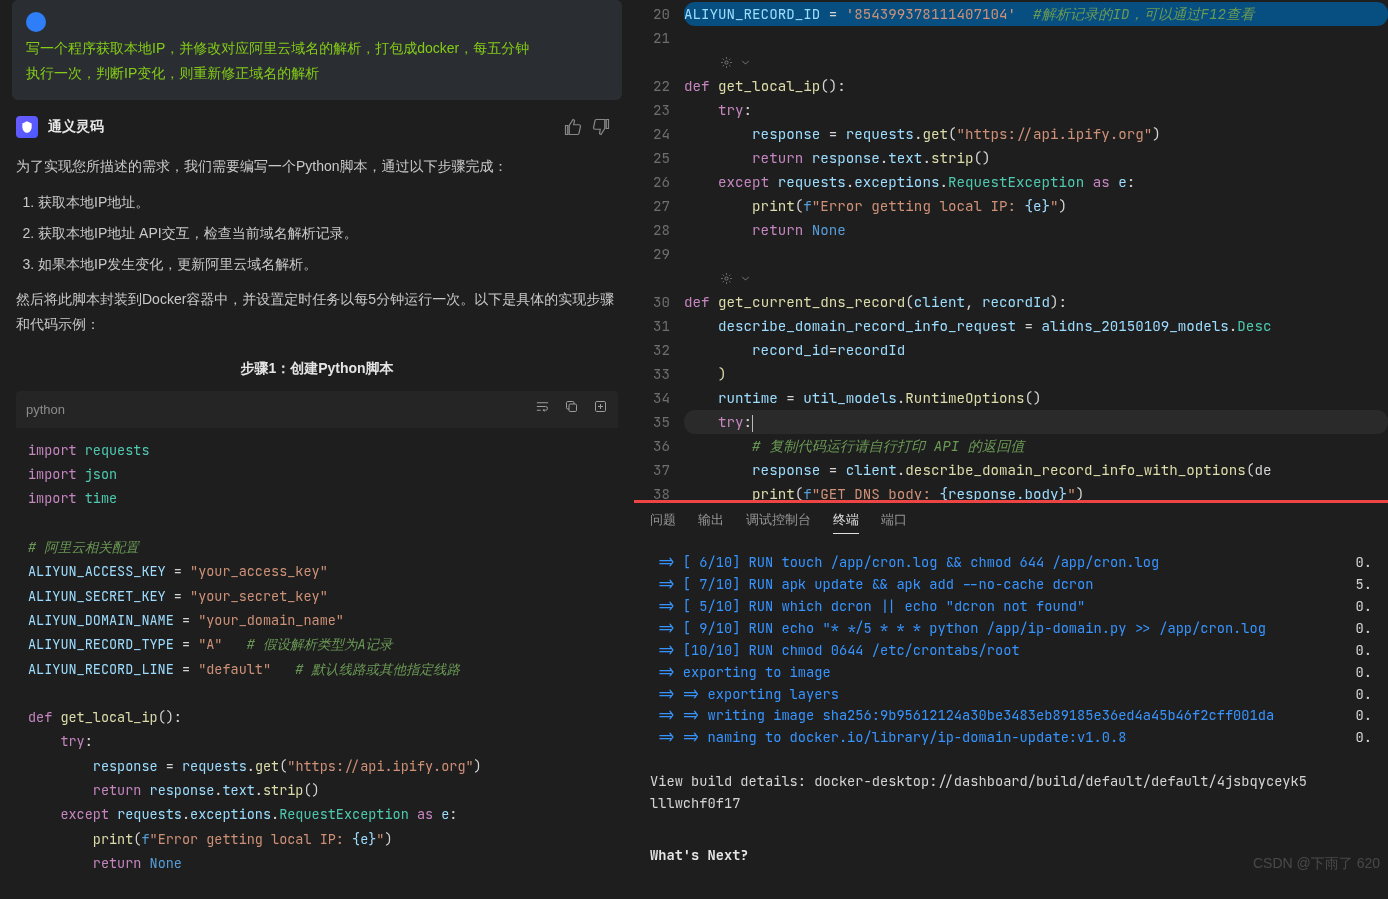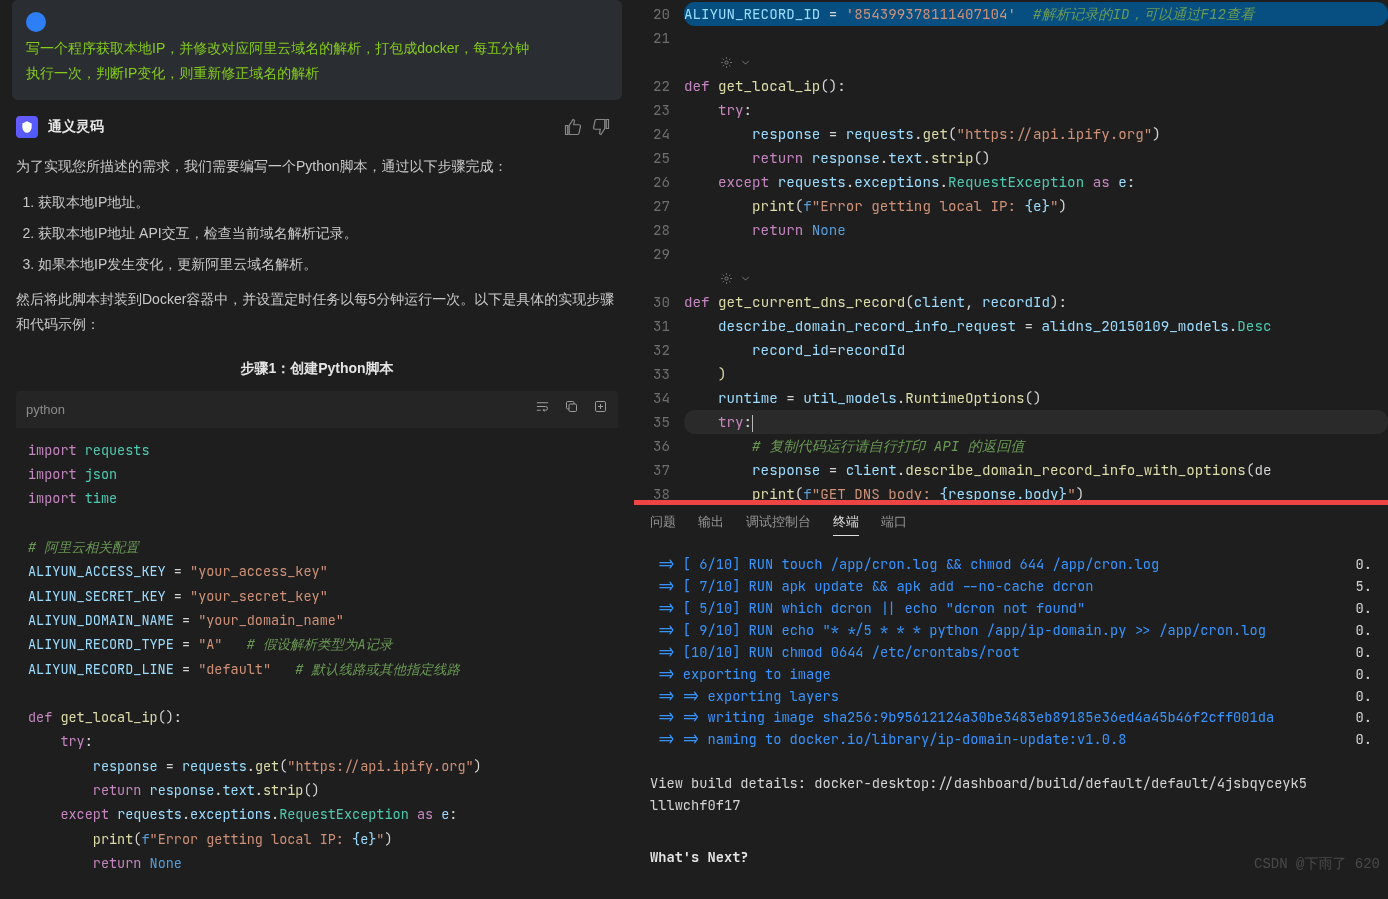--- a/index.html
+++ b/index.html
@@ -140,21 +140,21 @@
       background:#bbb;
       vertical-align:middle;
     }
 
     .panel-tabs {
       display:flex; gap:22px;
       padding:8px 16px;
       font-family:"Microsoft YaHei",sans-serif;
       font-size:13px;
       color:#969696;
-      border-top:5px solid #ef4444;
+      border-top:3px solid #ef4444;
       background:#1e1e1e;
     }
     .panel-tab { cursor:pointer; padding-bottom:4px; }
     .panel-tab.active {
       color:#e0e0e0;
       border-bottom:1px solid #e0e0e0;
     }
 
     .terminal {
       flex:1;
@@ -169,21 +169,21 @@
     .tcyan { color:#3794ff; }
     .twhite { color:#d4d4d4; }
     .term-heading { font-weight:700; color:#e5e5e5; margin-top:8px; }
     .term-right { float:right; color:#d4d4d4;}
 
     .watermark {
       position:absolute;
       right:8px; bottom:26px;
       color:rgba(200,200,200,0.25);
       font-size:14px;
-      font-family:Liberation Mono, monospace;
+      font-family:Liberation Sans, sans-serif;
       pointer-events:none;
     }
   </style>
 </head>
 <body>
 
 <div class="left-panel">
 
   <div class="user-msg">
     <div class="user-msg-head">

